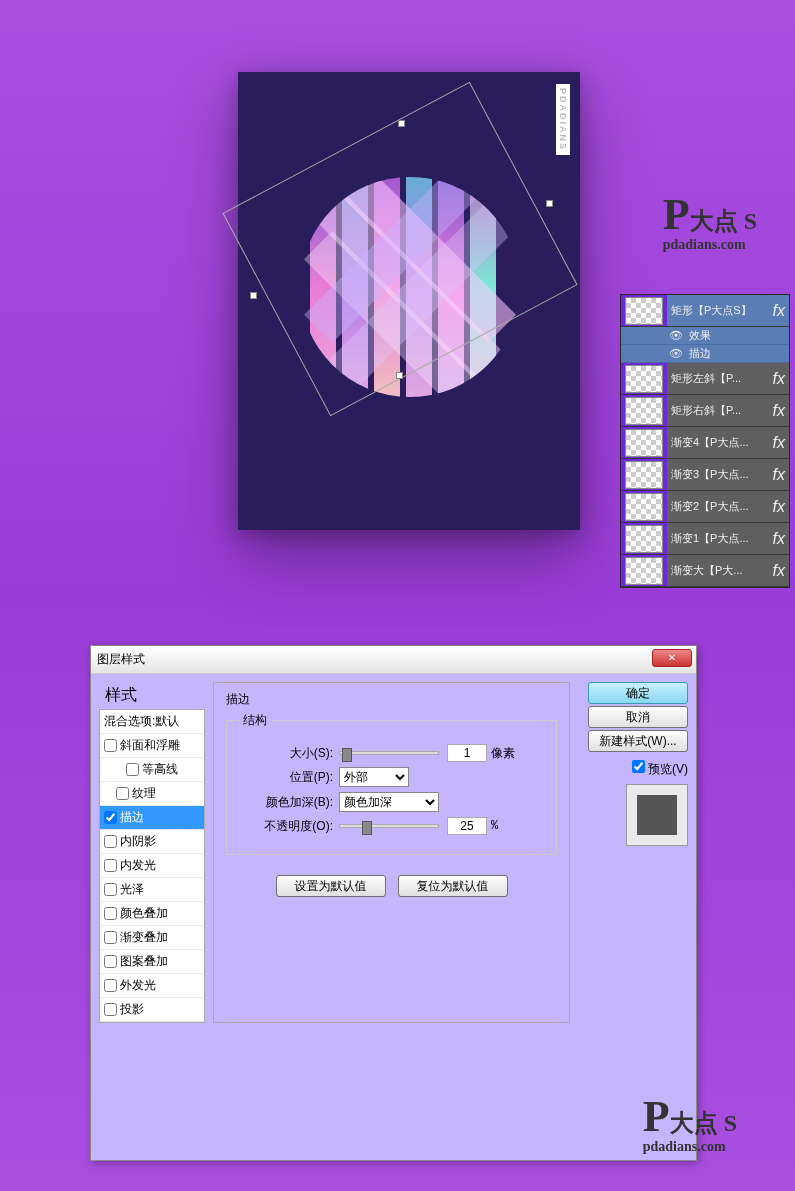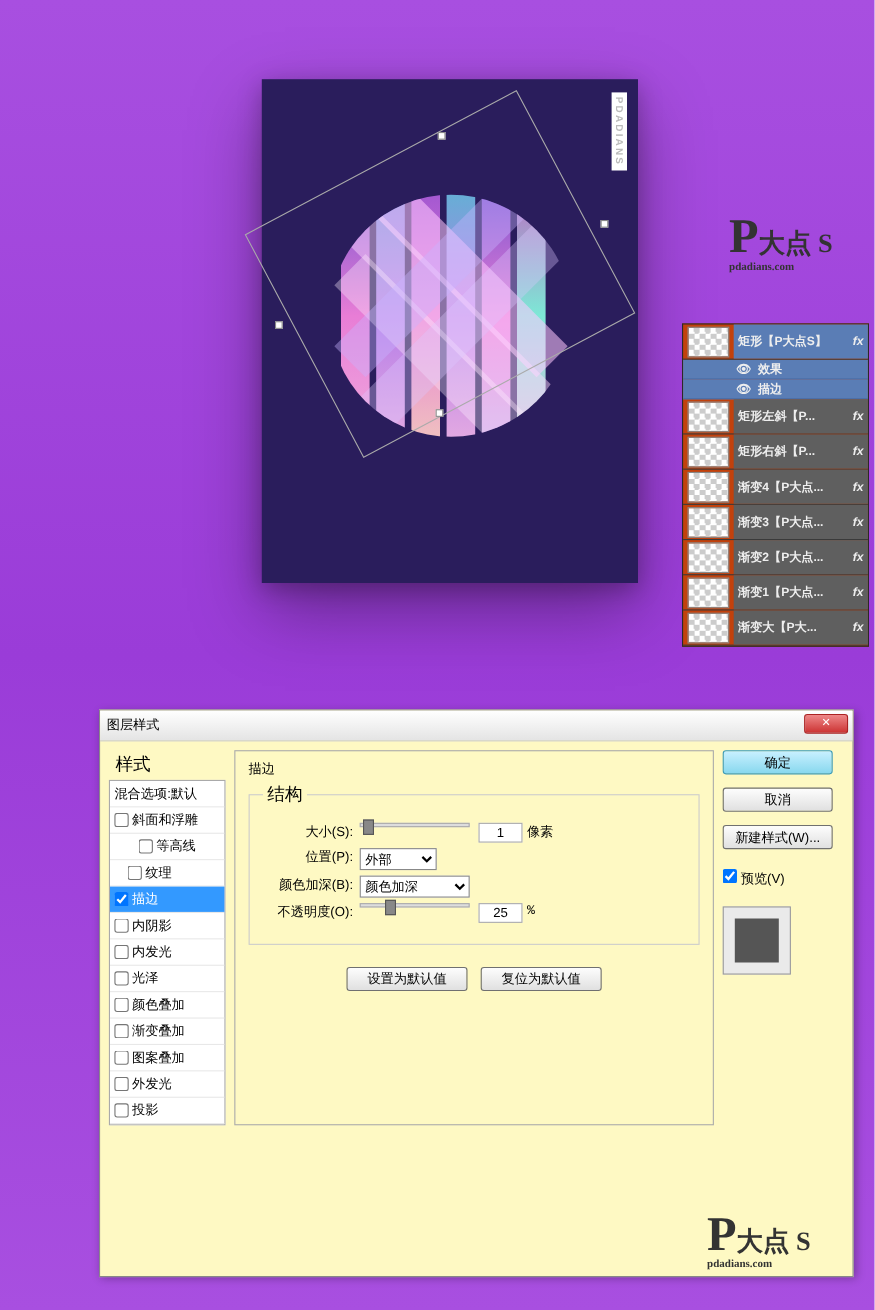--- a/index.html
+++ b/index.html
@@ -22,52 +22,52 @@
   .d2 { top: 90px; left: -20px; transform: rotate(45deg); background: rgba(255,220,255,0.45); }
   .d3 { top: 140px; left: -20px; transform: rotate(45deg); background: rgba(255,240,255,0.35); }
   .d4 { top: 40px; left: -20px; transform: rotate(-45deg); background: rgba(200,180,255,0.4); }
   .d5 { top: 110px; left: -20px; transform: rotate(-45deg); background: rgba(220,200,255,0.35); }
   .sel-box { position: absolute; border: 1px solid #aaa; }
   .sel-handle { position: absolute; width: 7px; height: 7px; background: #fff; border: 1px solid #888; }
 
   
   .watermark { position: absolute; color: #333; font-family: cursive; font-weight: bold; }
   .wm-big { font-size: 44px; line-height: 0.9; }
-  .wm-sub { font-size: 10px; }
-
-  
-  .layers-panel { position: absolute; left: 620px; top: 294px; width: 170px; background: #c2410c; border: 1px solid #2a2a2a; color: #eee; font-weight: bold; }
+  .wm-sub { font-size: 14px; }
+
+  
+  .layers-panel { position: absolute; left: 620px; top: 294px; width: 170px; background: #6d28d9; border: 1px solid #2a2a2a; color: #eee; }
   .layer-row { display: flex; align-items: center; height: 32px; border-bottom: 1px solid #3a3a3a; position: relative; }
   .layer-row.active .layer-label { background: #5a7db5; }
   .layer-thumb { width: 38px; height: 28px; margin: 2px 4px; background: repeating-conic-gradient(#ccc 0% 25%, #fff 0% 50%) 0 0/10px 10px; border: 1px solid #888; flex-shrink: 0; }
   .layer-label { flex: 1; height: 100%; display: flex; align-items: center; padding: 0 4px; font-size: 11px; white-space: nowrap; overflow: hidden; background: #5f5f5f; }
-  .fx-link { position: absolute; right: 4px; font-style: italic; font-size: 11px; color: #eee; }
+  .fx-link { position: absolute; right: 4px; font-style: italic; font-size: 16px; color: #eee; }
   .sub-row { display: flex; align-items: center; height: 18px; background: #5a7db5; padding-left: 48px; font-size: 11px; border-bottom: 1px solid #4a6da5; }
   .eye { width: 14px; margin-right: 6px; font-size: 11px; }
 
   
-  .dialog { position: absolute; left: 90px; top: 645px; width: 686px; height: 516px; background: #fef9c3; border: 1px solid #888; box-shadow: 2px 2px 8px rgba(0,0,0,0.3); }
+  .dialog { position: absolute; left: 90px; top: 645px; width: 607px; height: 516px; background: #c4b5fd; border: 1px solid #888; box-shadow: 2px 2px 8px rgba(0,0,0,0.3); }
   .dialog-titlebar { height: 28px; background: linear-gradient(180deg,#fff,#e4e4e4); border-bottom: 1px solid #ccc; display: flex; align-items: center; padding: 0 6px; font-size: 12px; position: relative; }
   .close-btn { position: absolute; right: 4px; top: 3px; width: 40px; height: 18px; background: linear-gradient(180deg,#e88,#c33); border: 1px solid #a22; border-radius: 3px; color: #fff; text-align: center; line-height: 16px; font-size: 10px; }
   .dialog-body { display: flex; padding: 8px; gap: 8px; }
   .styles-col { width: 106px; }
   .styles-header { padding: 3px 6px; font-size: 16px; }
   .styles-list { border: 1px solid #aaa; background: #fff; }
   .style-item { padding: 3px 4px; border-bottom: 1px solid #e8e8e8; font-size: 12px; display: flex; align-items: center; gap: 3px; white-space: nowrap; }
   .style-item.sel { background: #3399ff; color: #fff; }
   .style-item input { margin: 0; }
   .main-col { flex: 1; border: 1px solid #aaa; padding: 8px 12px; position: relative; }
-  .right-col { width: 110px; display: flex; flex-direction: column; gap: 12px; align-items: flex-start; }
+  .right-col { width: 110px; display: flex; flex-direction: column; gap: 2px; align-items: flex-end; }
   .btn { width: 100px; height: 22px; border: 1px solid #707070; border-radius: 3px; background: linear-gradient(180deg,#fdfdfd,#e0e0e0); font-size: 12px; cursor: pointer; }
   .btn.primary { background: linear-gradient(180deg,#c8f0ff,#88d8ee); border-color: #3a9ab8; }
   .preview-box { width: 62px; height: 62px; border: 1px solid #999; background: #eaeaea; display: flex; align-items: center; justify-content: center; margin-top: 4px; }
   .preview-swatch { width: 40px; height: 40px; background: #555; }
   fieldset { border: 1px solid #ccc; padding: 10px 12px 14px; margin-bottom: 10px; }
-  legend { padding: 0 4px; font-size: 16px; }
-  .form-row { display: flex; margin: 5px 0; font-size: 12px; }
+  legend { padding: 0 4px; font-size: 12px; }
+  .form-row { display: flex; align-items: center; margin: 5px 12px; font-size: 12px; }
   .form-label { width: 82px; text-align: right; margin-right: 6px; }
   .slider { flex: 0 0 100px; height: 4px; background: #ddd; border: 1px solid #aaa; position: relative; margin-right: 8px; }
   .slider::after { content:''; position:absolute; top:-4px; width:8px; height:12px; background:#888; border:1px solid #555; }
   .slider.s1::after { left: 2px; }
   .slider.s2::after { left: 22px; }
   .num-input { width: 40px; height: 18px; border: 1px solid #aaa; text-align: center; font-size: 12px; padding: 0 2px; }
   .unit { margin-left: 4px; font-family: Liberation Mono, monospace; }
   select { height: 20px; font-size: 12px; border: 1px solid #888; background: #fff; }
   .color-swatch { display: inline-block; width: 44px; height: 16px; background: #000; border: 1px solid #666; vertical-align: middle; margin: 0 6px; }
   .def-btns { display: flex; gap: 12px; justify-content: center; margin-top: 20px; }

